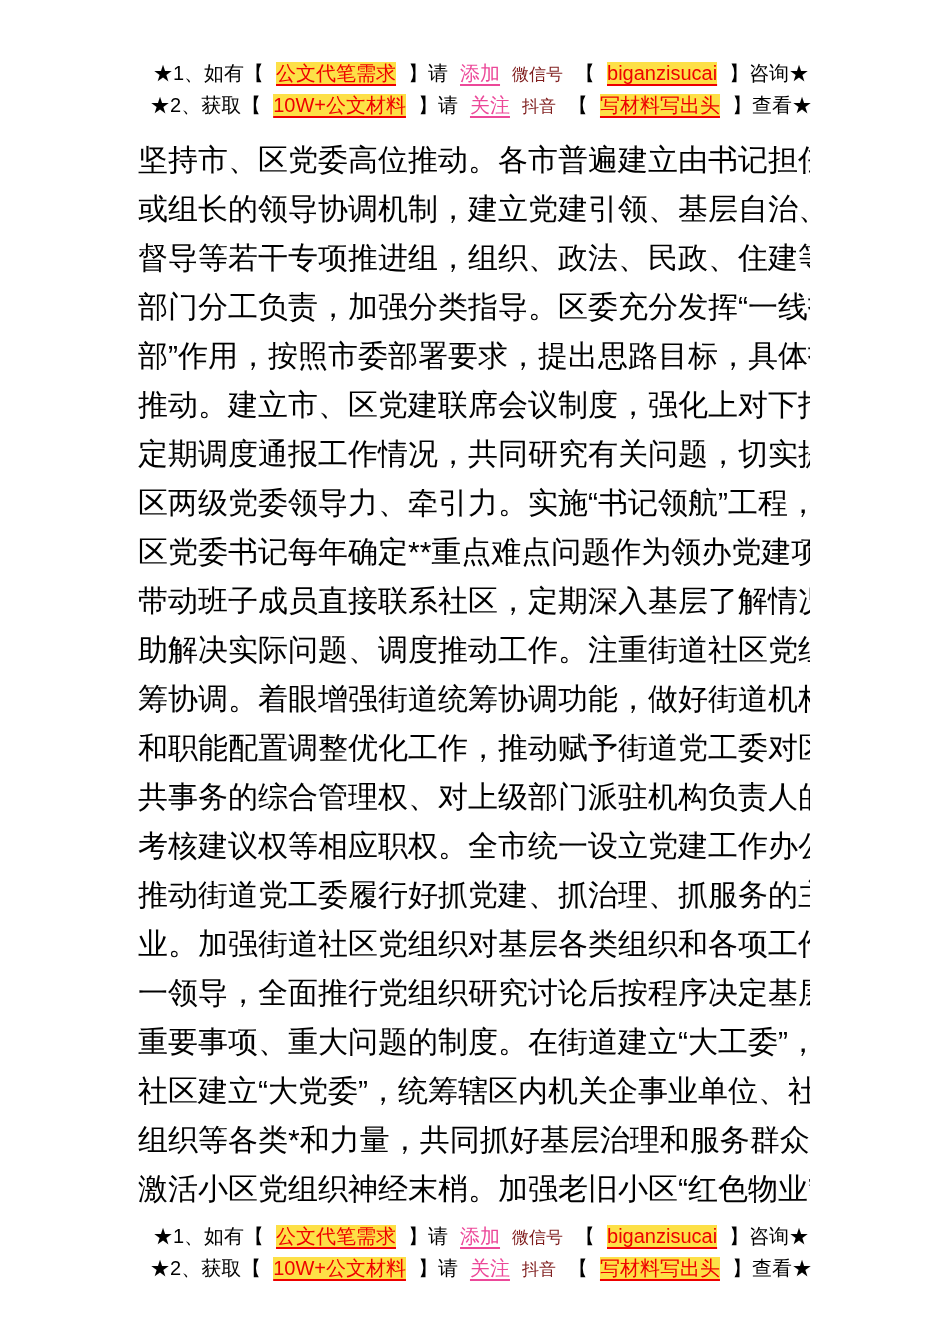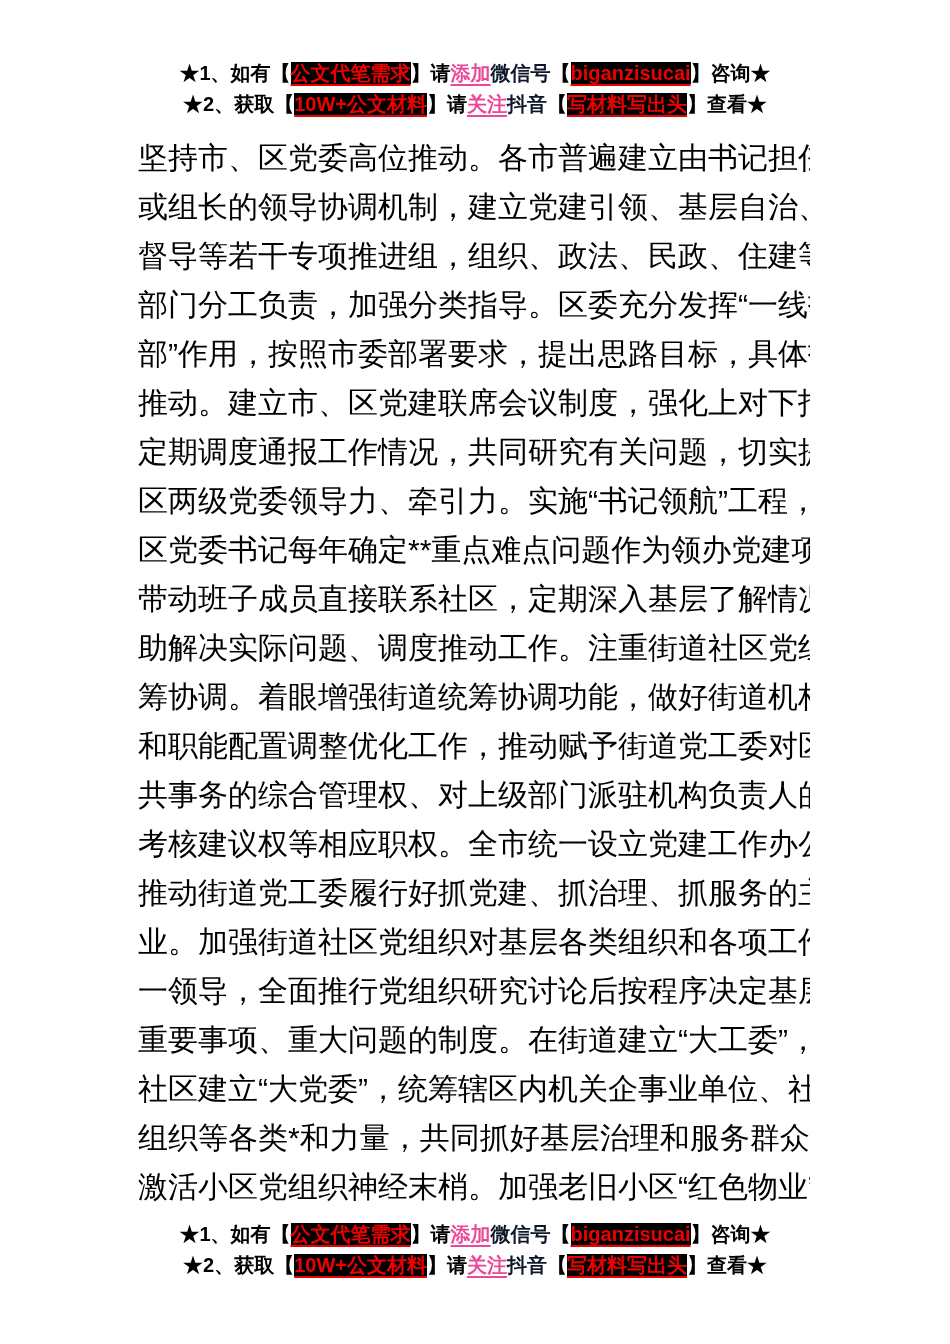--- a/index.html
+++ b/index.html
@@ -20,32 +20,32 @@
     font-weight: bold;
     color: #000000;
   }
   .banner-top { padding-top: 58px; }
   .banner-bottom { padding-top: 8px; }
   .banner-line {
     font-size: 20px;
     line-height: 31px;
     white-space: nowrap;
   }
-  .seg { font-weight: bold; }
+  .seg { font-weight: normal; margin-left: 12px; }
   .seg-plain { color: #000000; }
-  .seg-small { color: #0f172a; font-size: 20px; }
+  .seg-small { color: #7f1d1d; font-size: 17px; }
   .seg-underline {
     color: #ec4899;
     text-decoration: underline;
     text-decoration-thickness: 2px;
     text-underline-offset: 4px;
   }
   .seg-redhl {
     color: #ee0000;
-    background: #000000;
+    background: #fde047;
     text-decoration: underline;
     text-decoration-color: #ee0000;
     text-decoration-thickness: 2px;
     text-underline-offset: 4px;
   }
   
   .doc-body {
     width: 672px;
     margin: 13px auto 0 138px;
   }

